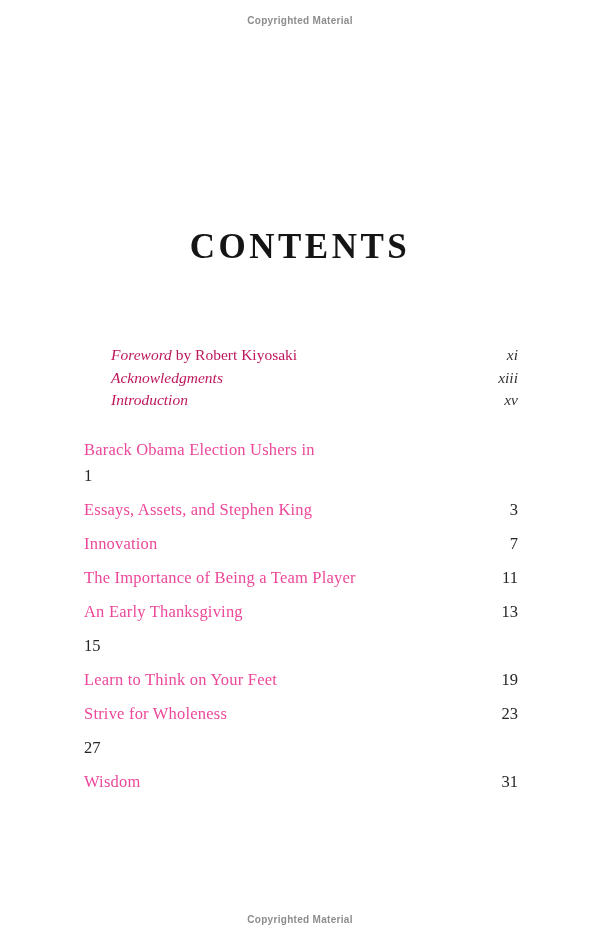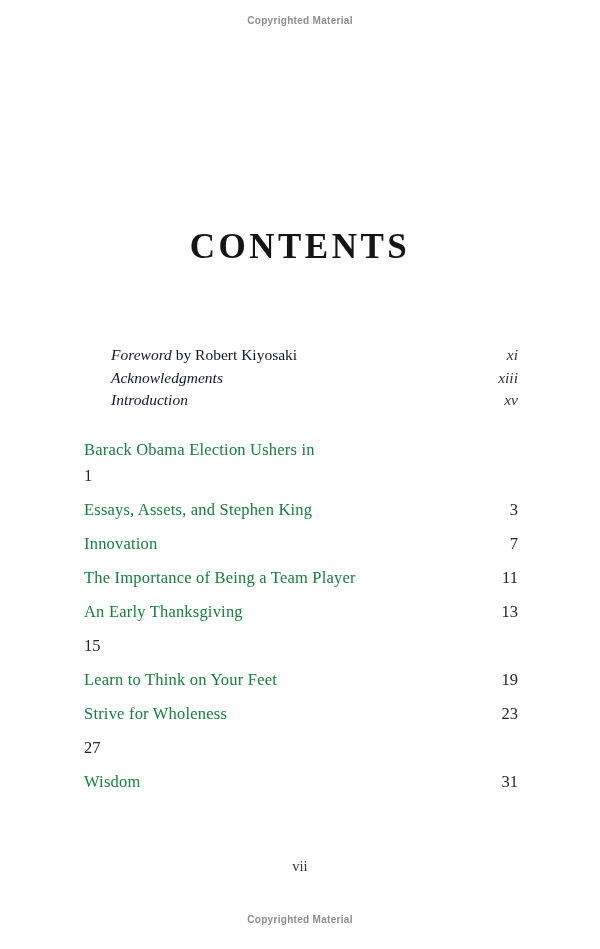--- a/index.html
+++ b/index.html
@@ -46,37 +46,37 @@
   }
   .fm-row {
     display: flex;
     justify-content: space-between;
     align-items: baseline;
     line-height: 22.5px;
     font-size: 15.5px;
     padding-left: 27px;
   }
   .fm-title em, .fm-page { font-style: italic; }
-  .fm-title { color: #0f172a; }
+  .fm-title { color: #be185d; }
   .fm-page { color: #333333; }
   .chapters {
     position: absolute;
     top: 437px;
     left: 84px;
     width: 434px;
   }
   .ch-row { margin-bottom: 8px; }
   .ch-line {
     display: flex;
     justify-content: space-between;
     align-items: baseline;
     line-height: 26px;
     font-size: 16.5px;
   }
-  .ch-title { color: #15803d; letter-spacing: 0.2px; }
+  .ch-title { color: #ec4899; letter-spacing: 0.2px; }
   .ch-title.indent { padding-left: 27px; }
   .ch-page { color: #262626; }
   .folio {
     position: absolute;
     top: 858px;
     left: 0;
     width: 100%;
     text-align: center;
     font-size: 14.5px;
     color: #333333;
@@ -182,16 +182,15 @@
 
   <div class="ch-row">
     <div class="ch-line">
       <span class="ch-title">Wisdom</span>
       <span class="ch-page">31</span>
     </div>
 
   </div>
 </div>
 
-  <div class="folio">vii</div>
 
   <div class="copyright bottom">Copyrighted Material</div>
 </div>
 
 </body></html>

